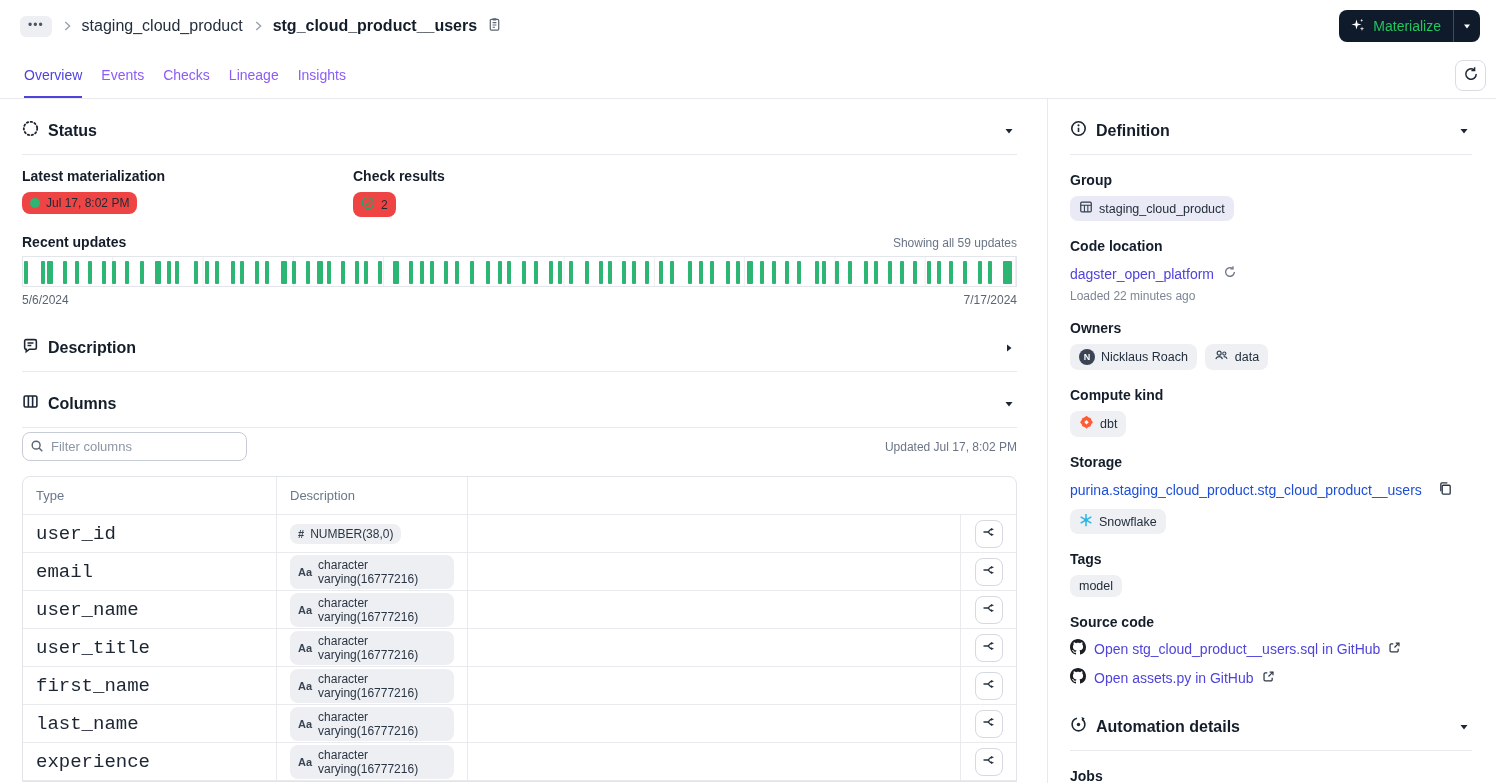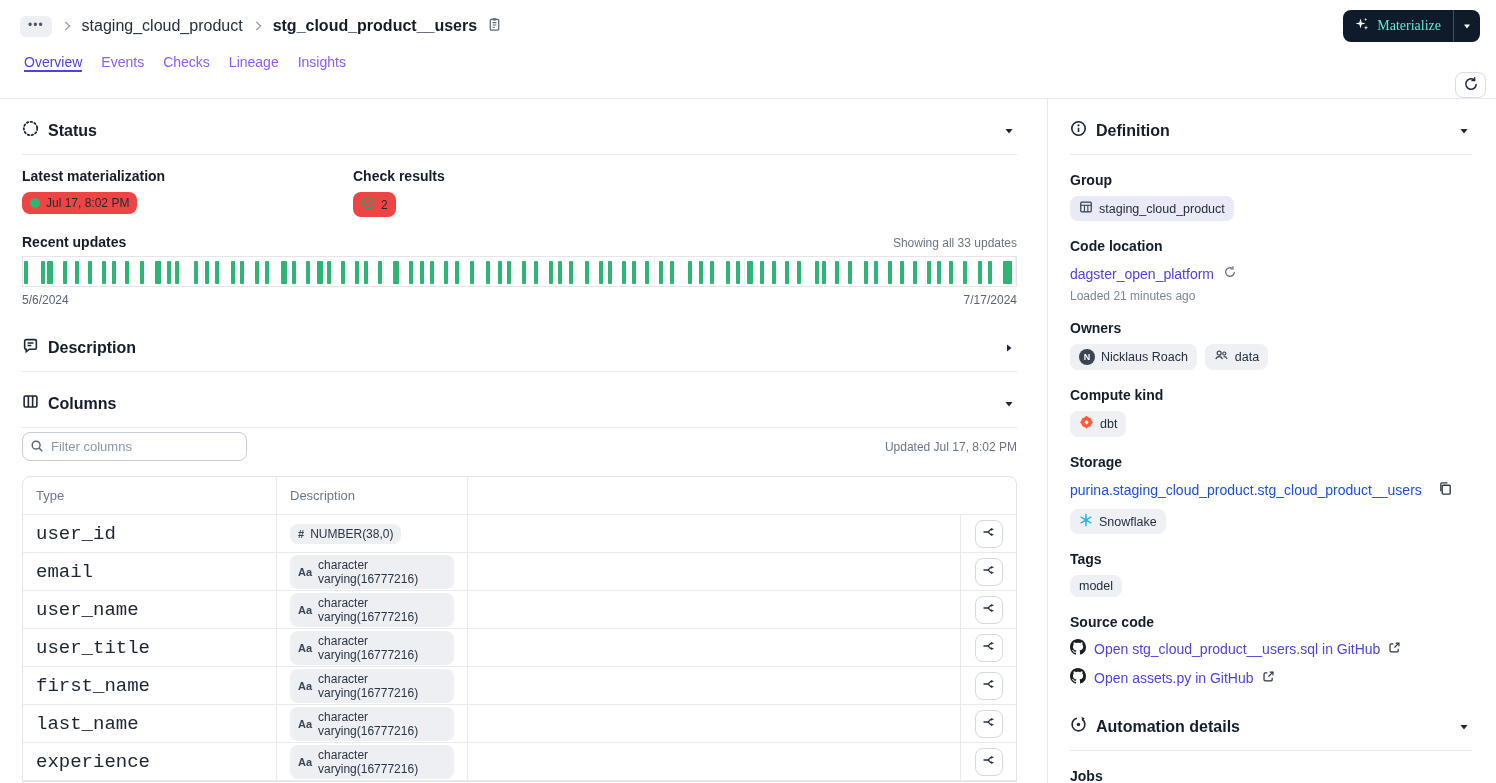--- a/index.html
+++ b/index.html
@@ -10,28 +10,28 @@
   
   .topbar { height:52px; display:flex; align-items:center; padding:0 16px 0 20px; }
   .breadcrumb { display:flex; align-items:center; gap:8px; font-size:16px; }
   .crumb-ellipsis { background:#EDEFF3; border:none; border-radius:6px; padding:3px 8px 6px;
     font-size:12px; letter-spacing:1px; color:#4A5567; cursor:pointer; line-height:1; }
   .crumb-sep { color:#98A1AE; display:flex; }
   .crumb-link { color:#242F3E; text-decoration:none; }
   .crumb-current { font-weight:700; color:#141D2A; }
   .icon-btn-plain { background:none; border:none; display:flex; align-items:center; cursor:pointer; padding:2px; }
   .mat-split { margin-left:auto; display:flex; height:32px; border-radius:8px; overflow:hidden; background:#0F1A2B; }
-  .mat-main { display:flex; align-items:center; gap:7px; background:transparent; border:none; color:#5eead4;
-    font-size:14px; font-family:Liberation Serif, serif; padding:0 12px 0 11px; cursor:pointer; }
+  .mat-main { display:flex; align-items:center; gap:7px; background:transparent; border:none; color:#22c55e;
+    font-size:14px; font-family:Liberation Sans, sans-serif; padding:0 12px 0 11px; cursor:pointer; }
   .mat-caret { width:27px; display:flex; align-items:center; justify-content:center; background:transparent;
     border:none; border-left:1px solid rgba(255,255,255,0.22); cursor:pointer; }
 
   
   .tabs-row { height:47px; display:flex; align-items:stretch; padding:0 10px 0 24px;
-    border-bottom:1px solid #E7E9ED;flex-direction:column; }
+    border-bottom:1px solid #E7E9ED; }
   .tabs { display:flex; gap:19px; }
   .tab { display:flex; align-items:center; font-size:14px; color:#8b5cf6; cursor:pointer;
     border-bottom:2px solid transparent; padding-top:2px; }
   .tab.active { color:#4F43DD; border-bottom-color:#4F43DD; }
   .refresh-btn { margin-left:auto; align-self:center; width:31px; height:31px; background:#fff;
     border:1px solid #D9DDE3; border-radius:8px; display:flex; align-items:center; justify-content:center; cursor:pointer; }
 
   
   .content { flex:1; display:flex; overflow:hidden; }
   .left-pane { width:1048px; border-right:1px solid #E7E9ED; padding:0 30px 0 22px; overflow:hidden; }
@@ -198,21 +198,21 @@
                   <path d="M5 8.2l2 2 4-4.2" fill="none" stroke="#1FA968" stroke-width="1.5"></path>
                 </svg>
             </span>
             <span>2</span>
           </span>
         </div>
       </div>
 
       <div class="recent-head">
         <span class="field-label">Recent updates</span>
-        <span class="recent-summary">Showing all 33 updates</span>
+        <span class="recent-summary">Showing all 59 updates</span>
       </div>
       <div class="tick-strip" id="tickStrip">
           <div class="tick" style="left: 1px; width: 4px; background: rgb(44, 181, 115);"></div>
           <div class="tick" style="left: 17.5627px; width: 4px; background: rgb(44, 181, 115);"></div>
           <div class="tick" style="left: 24.2166px; width: 6px; background: rgb(44, 181, 115);"></div>
           <div class="tick" style="left: 40.4287px; width: 4px; background: rgb(44, 181, 115);"></div>
           <div class="tick" style="left: 51.8424px; width: 4px; background: rgb(44, 181, 115);"></div>
           <div class="tick" style="left: 65.1058px; width: 4px; background: rgb(44, 181, 115);"></div>
           <div class="tick" style="left: 79.0191px; width: 4px; background: rgb(44, 181, 115);"></div>
           <div class="tick" style="left: 88.5007px; width: 4px; background: rgb(44, 181, 115);"></div>
@@ -536,21 +536,21 @@
         <a class="purple-link">dagster_open_platform</a>
         <button class="icon-btn-plain">
           <span>
             <svg width="14" height="14" viewBox="0 0 16 16">
                 <path d="M13 8A5 5 0 1 1 10.9 3.9" fill="none" stroke="#6B7485" stroke-width="1.5"></path>
                 <path d="M11.4 1.5v3h-3" fill="none" stroke="#6B7485" stroke-width="1.5"></path>
               </svg>
           </span>
         </button>
       </div>
-      <div class="loaded-txt">Loaded 21 minutes ago</div>
+      <div class="loaded-txt">Loaded 22 minutes ago</div>
 
       <div class="rp-label">Owners</div>
       <div class="rp-pill-row">
         <span class="pill-gray">
           <span class="avatar">N</span>
           <span>Nicklaus Roach</span>
         </span>
         <span class="pill-gray">
           <span>
             <svg width="15" height="15" viewBox="0 0 16 16">

